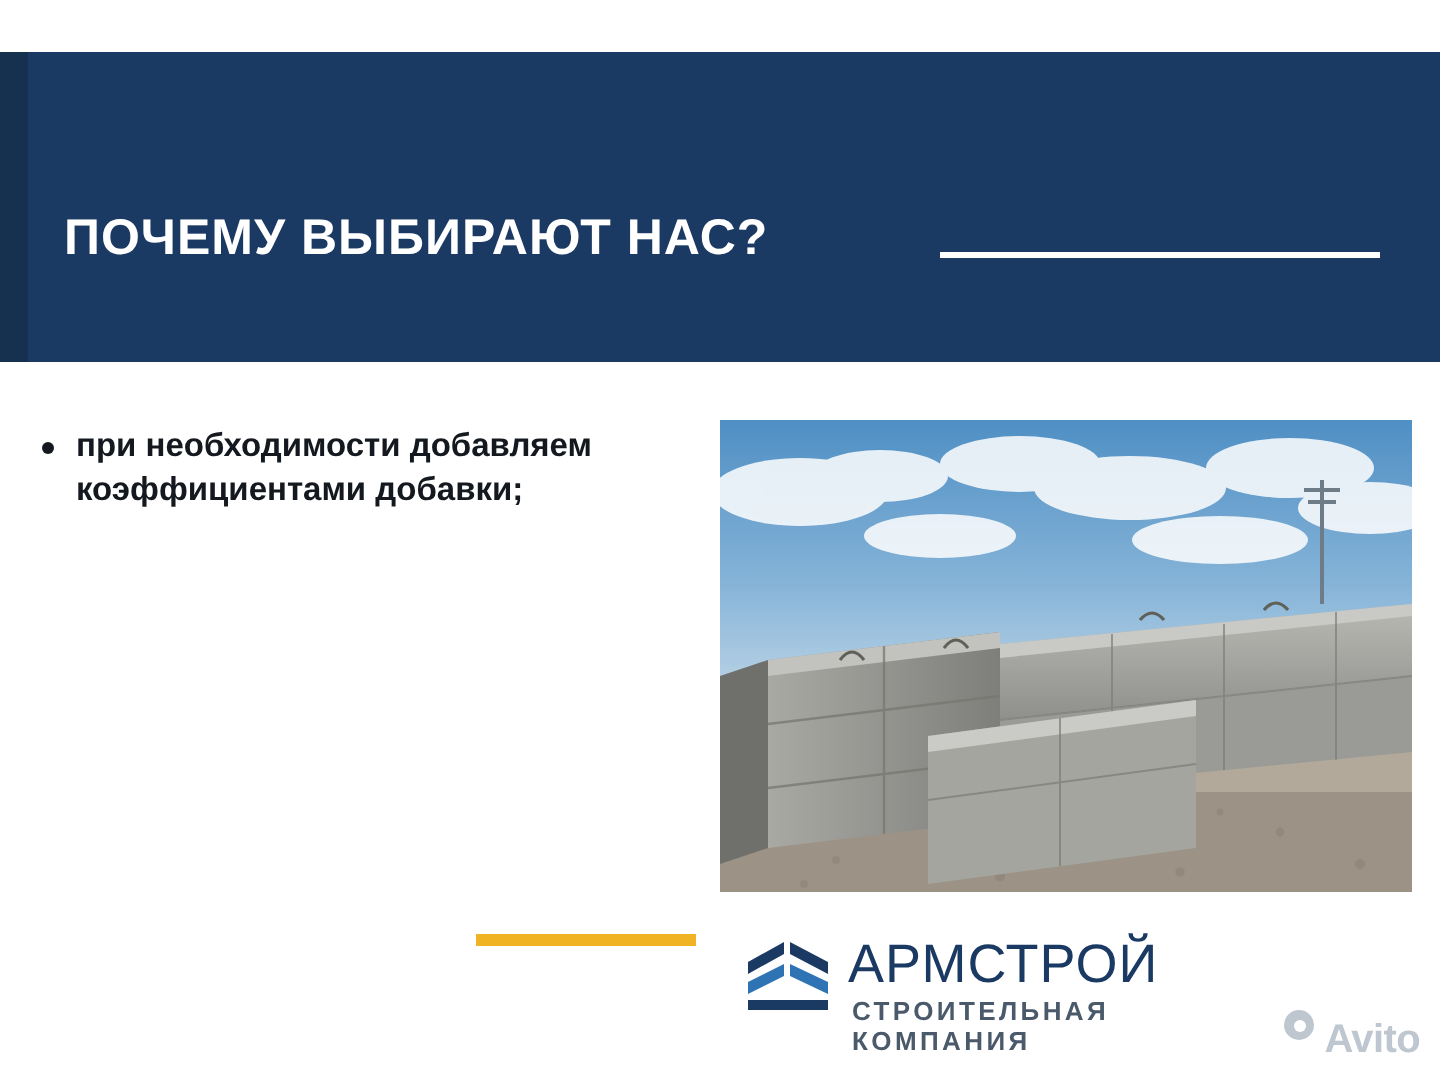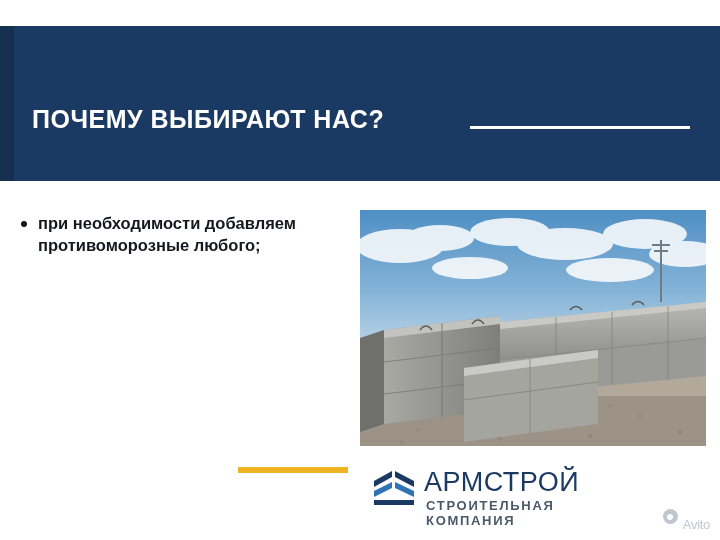--- a/index.html
+++ b/index.html
@@ -170,22 +170,22 @@
   }
   .wm-dot::after {
     content: "";
     position: absolute;
     left: 4.5px; top: 4.5px;
     width: 6px; height: 6px;
     border-radius: 50%;
     background: #ffffff;
   }
   .wm-text {
-    font-size: 13px;
-    font-weight: normal;
+    font-size: 20px;
+    font-weight: bold;
     color: #b9c3cc;
     letter-spacing: -0.3px;
     margin-top: 16px;
   }
 </style>
 </head>
 <body>
 
 <div class="slide">
 
@@ -193,21 +193,21 @@
 
   <div class="header-band"></div>
   <div class="header-left-bar"></div>
 
   <div class="header-title">ПОЧЕМУ ВЫБИРАЮТ НАС?</div>
   <div class="header-rule"></div>
 
   <div class="content">
 
     <ul class="bullets">
-      <li>при необходимости добавляем противоморозные любого;</li>
+      <li>при необходимости добавляем коэффициентами добавки;</li>
     </ul>
 
     <div class="accent-bar"></div>
 
     <div class="photo">
       <svg width="346" height="236" viewBox="0 0 346 236" xmlns="http://www.w3.org/2000/svg" aria-hidden="true">
         <defs>
           <linearGradient id="sky" x1="0" y1="0" x2="0" y2="1">
             <stop offset="0%" stop-color="#4f8fc4"></stop>
             <stop offset="55%" stop-color="#86b4d8"></stop>

